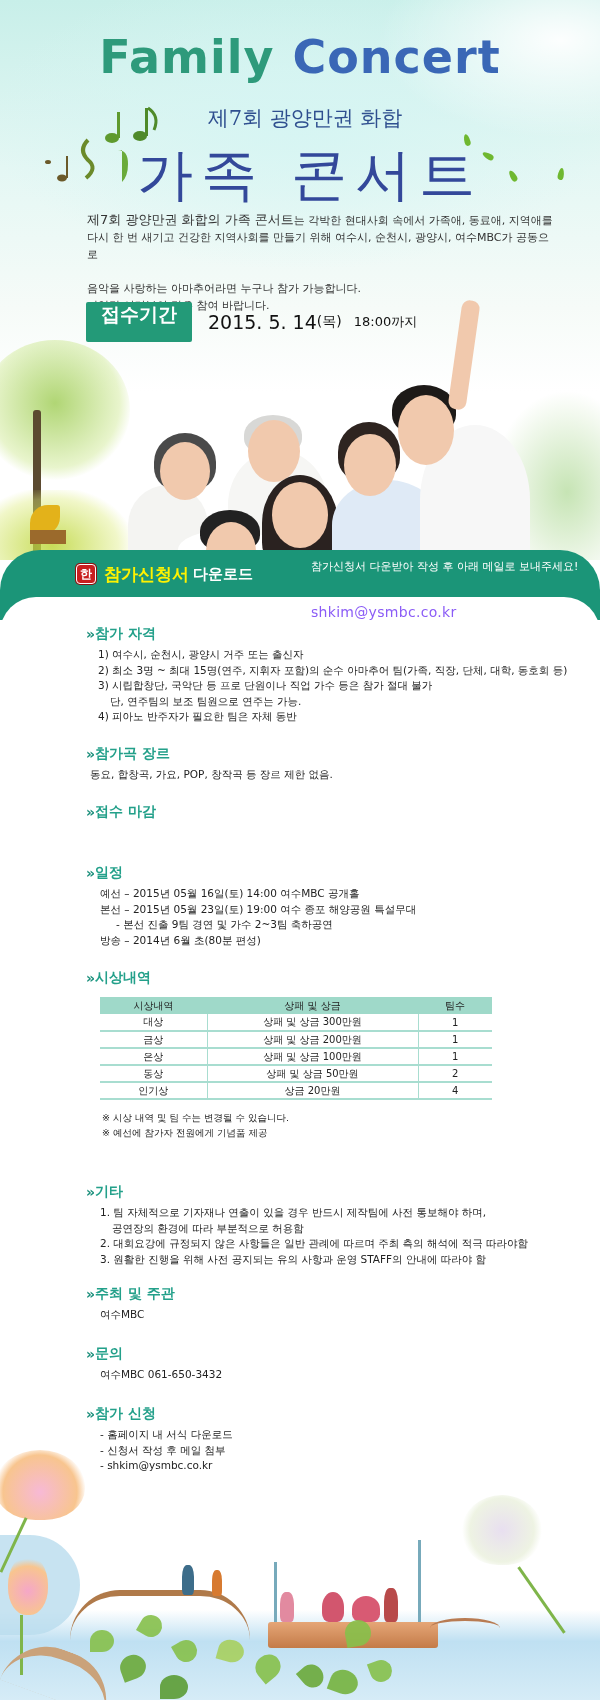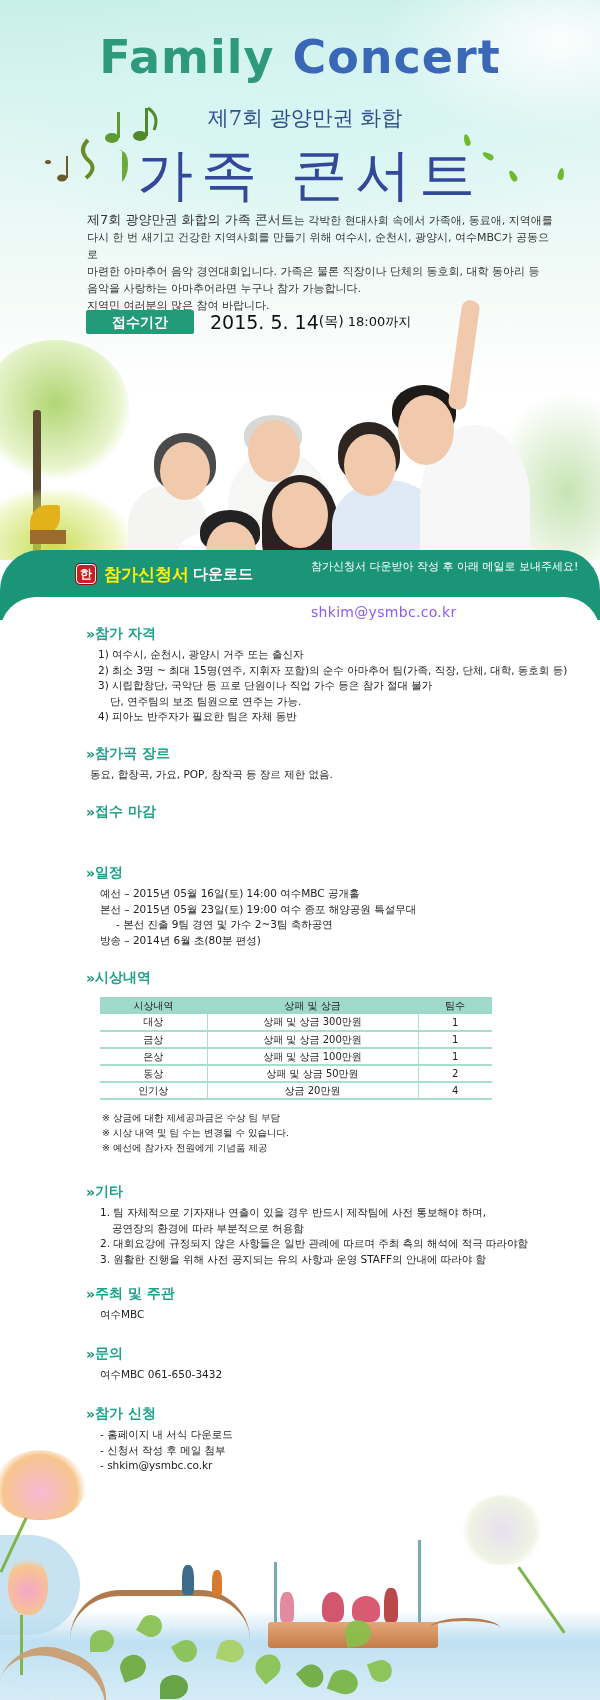--- a/index.html
+++ b/index.html
@@ -32,26 +32,26 @@
     .leaf { position: absolute; width: 6px; height: 12px; border-radius: 50% 50% 50% 50% / 70% 70% 30% 30%; background: #6fb830; }
 
     .intro {
       position: absolute; left: 87px; top: 211px; width: 470px;
       font-size: 11px; line-height: 17px; color: #333;
     }
     .intro .lead { font-weight: normal; font-size: 13px; color: #333; }
 
     .deadline-row { position: absolute; left: 86px; top: 310px; height: 24px; display: flex; align-items: center; }
     .deadline-badge {
-      background: #239a78; color: #ffffff; font-weight: bold; font-size: 14px;
-      padding: 0 26px; height: 24px; line-height: 24px; border-radius: 2px;
+      background: #239a78; color: #ffffff; font-weight: bold; font-size: 19px;
+      padding: 0 15px; height: 40px; line-height: 24px; border-radius: 2px;
     }
     .deadline-date { margin-left: 16px; font-size: 19px; color: #111; font-weight: normal; letter-spacing: 0; }
     .deadline-dow { font-size: 14px; color: #111; }
-    .deadline-time { font-size: 13px; color: #111; margin-left: 4px; }
+    .deadline-time { font-size: 13px; color: #111; margin-left: 12px; }
 
     
     .photo-area { position: absolute; left: 0; top: 330px; width: 600px; height: 230px; }
     .tree-trunk { position: absolute; left: 33px; top: 80px; width: 8px; height: 150px; background: #5b4a30; border-radius: 3px; }
     .tree-canopy { position: absolute; left: -20px; top: 10px; width: 150px; height: 140px; border-radius: 50%;
       background: radial-gradient(circle at 50% 45%, rgba(150,200,70,0.75), rgba(190,225,110,0.35) 60%, rgba(255,255,255,0) 72%); }
     .grass { position: absolute; left: 0; top: 160px; width: 130px; height: 70px;
       background: radial-gradient(ellipse at 40% 80%, rgba(190,215,60,0.85), rgba(220,235,120,0.4) 60%, rgba(255,255,255,0) 75%); }
     .gramophone { position: absolute; left: 30px; top: 175px; width: 30px; height: 30px; background: #e3b21a; border-radius: 60% 10% 60% 10%; }
     .gramobox { position: absolute; left: 30px; top: 200px; width: 36px; height: 14px; background: #9b6a2c; }
@@ -132,21 +132,21 @@
   <div class="hero-main">가족 콘서트</div>
 
   <span class="leaf" style="left:464px;top:134px;transform:rotate(-15deg);"></span>
   <span class="leaf" style="left:485px;top:150px;transform:rotate(-60deg);"></span>
   <span class="leaf" style="left:510px;top:170px;transform:rotate(-30deg);"></span>
   <span class="leaf" style="left:558px;top:168px;transform:rotate(10deg);"></span>
 
   <div class="intro">
     <span class="lead">제7회 광양만권 화합의 가족 콘서트</span><span>는 각박한 현대사회 속에서 가족애, 동료애, 지역애를</span><br>
     <span>다시 한 번 새기고 건강한 지역사회를 만들기 위해 여수시, 순천시, 광양시, 여수MBC가 공동으로</span><br>
-    <span>마련한 아마추어 음악 경연대회입니다.  가족은 물론 직장이나 단체의 동호회, 대학 동아리 등</span><br>
+    <br>
     <span>음악을 사랑하는 아마추어라면 누구나 참가 가능합니다.</span><br>
     <span>지역민 여러분의 많은 참여 바랍니다.</span>
   </div>
 
   <div class="photo-area">
     <div class="tree-canopy"></div>
     <div class="tree-trunk"></div>
     <div class="grass"></div>
     <div class="gramophone"></div>
     <div class="gramobox"></div>
@@ -274,21 +274,20 @@
         <td>2</td>
       </tr>
       <tr>
         <td class="c1">인기상</td>
         <td class="c2">상금 20만원</td>
         <td>4</td>
       </tr>
     </tbody>
   </table>
   <div class="prize-notes">
-    <div>※ 상금에 대한 제세공과금은 수상 팀 부담</div>
     <div>※ 시상 내역 및 팀 수는 변경될 수 있습니다.</div>
     <div>※ 예선에 참가자 전원에게 기념품 제공</div>
   </div>
 </div>
 
 <div class="section" style="top:1182px;">
   <div class="sec-title">
     <span class="chev">»</span>
     <span>기타</span>
   </div>

